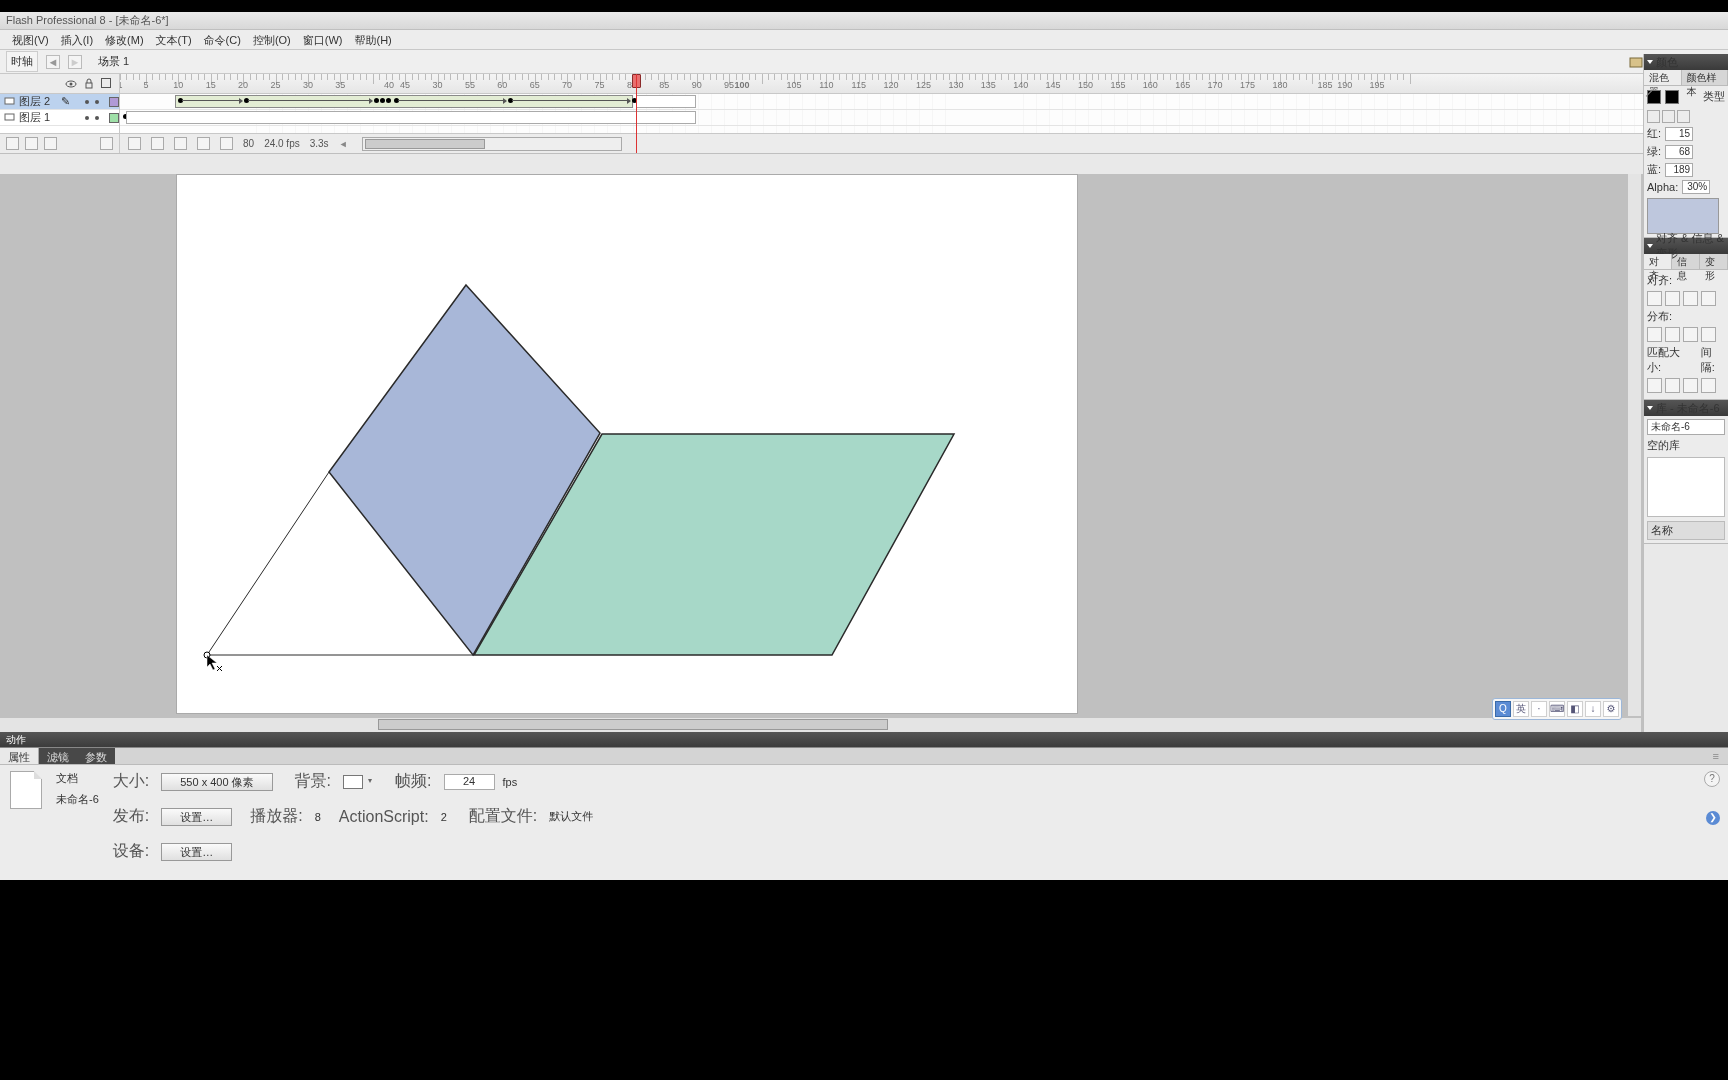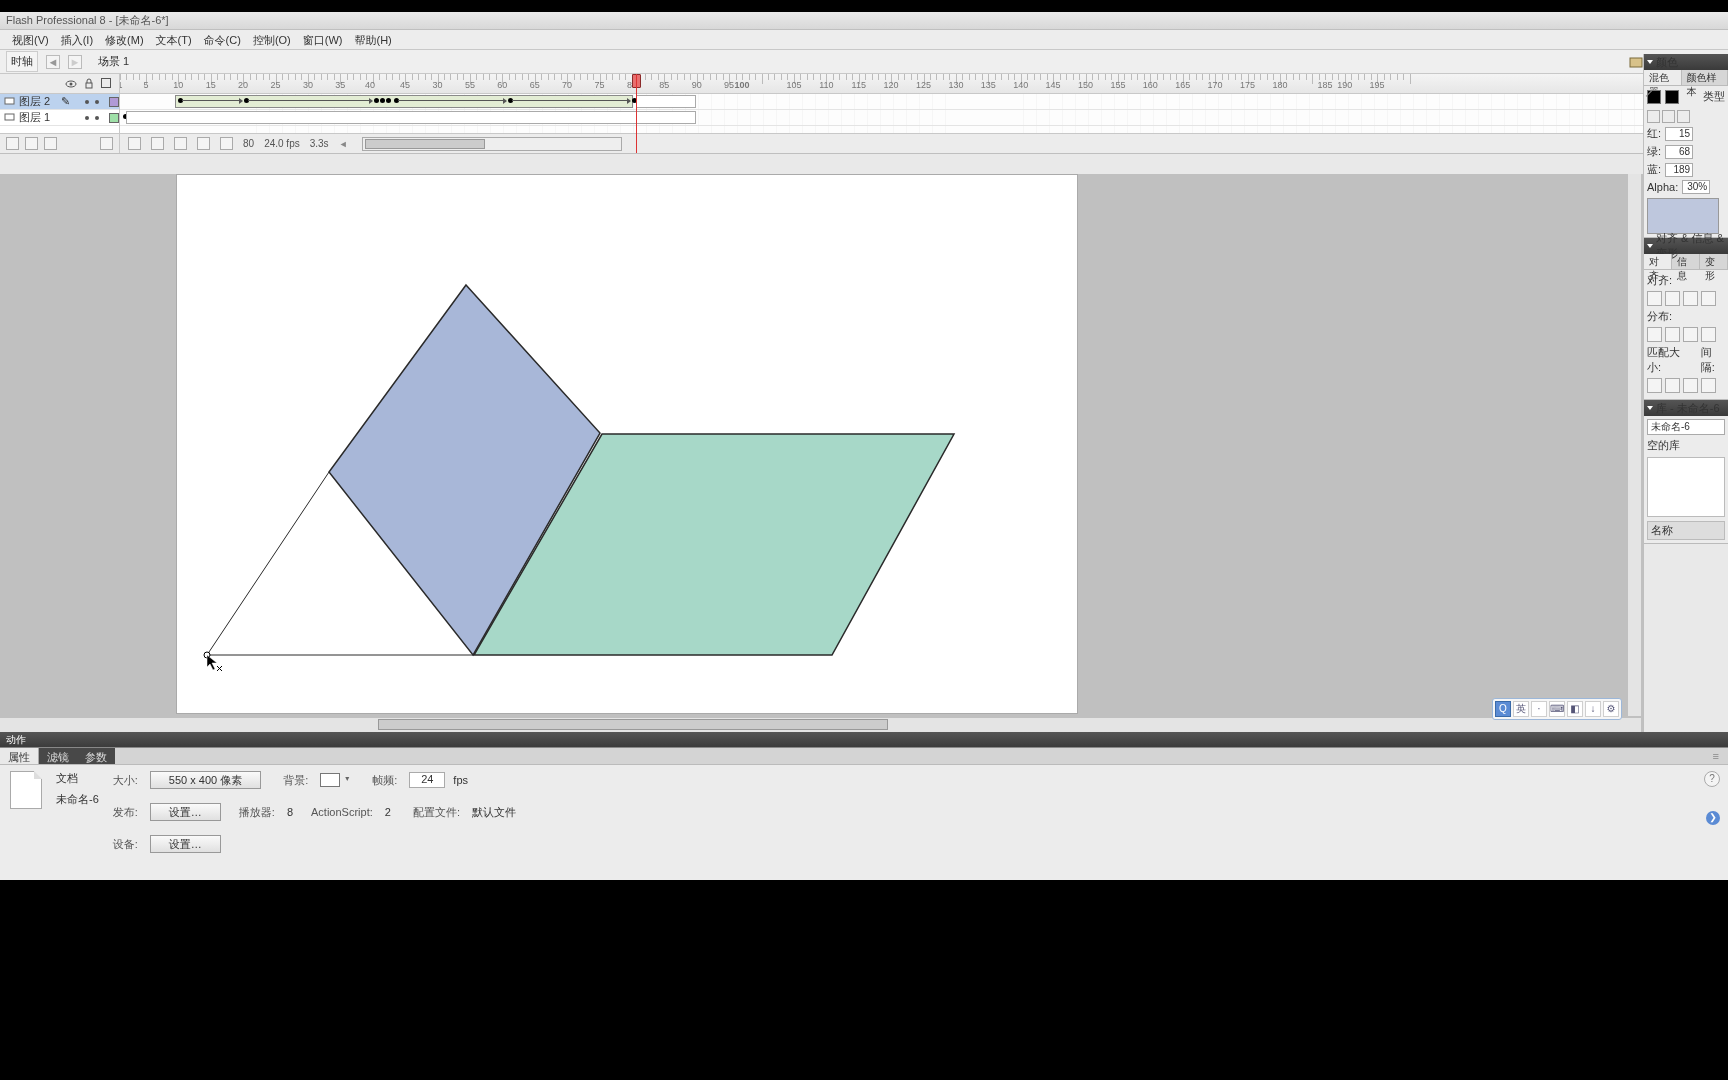--- a/index.html
+++ b/index.html
@@ -95,25 +95,25 @@
 .action-hd{position:absolute;left:0;right:0;bottom:132px;height:16px;background:linear-gradient(#555,#3a3a3a);color:#fff;font-size:10px;padding-left:6px;line-height:15px;z-index:10}
 .prop-tabs{position:absolute;left:0;right:0;bottom:116px;height:17px;background:#d4d4d4;border-top:1px solid #888;display:flex;z-index:10}
 .prop-tabs span{padding:2px 8px;font-size:11px;color:#ddd;background:#484848}
 .prop-tabs span.on{background:#e9e9e9;color:#333;border-right:1px solid #aaa}
 .prop-tabs .tools{margin-left:auto;display:flex;gap:4px;padding-right:6px}
 .prop-tabs .tools span{background:transparent;color:#888;padding:2px 3px}
 
 .prop-panel{position:absolute;left:0;right:0;bottom:0;height:116px;background:#ececec;border-top:1px solid #bbb;display:flex;padding:6px 10px;gap:14px;z-index:10}
 .prop-panel .doc-ico{width:32px;height:38px;border:1px solid #aaa;background:#fff;position:relative}
 .prop-panel .doc-ico::after{content:"";position:absolute;right:-1px;top:-1px;border-left:8px solid #ddd;border-top:8px solid #ececec}
-.prop-panel label{font-size:11px;color:#555;margin-right:4px}
+.prop-panel label{font-size:16px;color:#555;margin-right:4px}
 .prop-panel .btn{height:18px;padding:0 18px;border:1px solid #999;background:linear-gradient(#fafafa,#e0e0e0);font-size:11px;line-height:16px;display:inline-block}
 .prop-panel .row{display:flex;align-items:center;gap:8px;margin-bottom:8px}
 .prop-panel .col{display:flex;flex-direction:column;gap:6px}
-.fps-in{width:36px;height:16px;border:1px solid #aaa;background:#fff;text-align:center;font-size:11px}
+.fps-in{width:51px;height:16px;border:1px solid #aaa;background:#fff;text-align:center;font-size:11px}
 .bg-sw{width:20px;height:14px;border:1px solid #777;background:#fff;display:inline-block;position:relative}
 .bg-sw::after{content:"▾";position:absolute;right:-10px;top:0;font-size:8px;color:#666}
 .prop-right-ico{position:absolute;right:8px;top:6px;width:16px;height:16px;border:1px solid #aaa;border-radius:50%;background:#f4f4f4;text-align:center;line-height:14px;font-size:10px;color:#777}
 .prop-right-ico2{position:absolute;right:8px;top:46px;width:14px;height:14px;border-radius:50%;background:#5b8bd4;color:#fff;text-align:center;line-height:13px;font-size:9px}
 
 
 .bottom-black{position:absolute;left:0;right:0;bottom:0;height:200px;background:#000}
 </style>
 </head>
 <body>
@@ -406,21 +406,21 @@
           <div class="tick" style="left: 1283.04px;"></div>
           <div class="tick big" style="left: 1289.52px;"></div>
           <div class="lbl" style="left: 0px;">1</div>
           <div class="lbl" style="left: 25.92px;">5</div>
           <div class="lbl" style="left: 58.32px;">10</div>
           <div class="lbl" style="left: 90.72px;">15</div>
           <div class="lbl" style="left: 123.12px;">20</div>
           <div class="lbl" style="left: 155.52px;">25</div>
           <div class="lbl" style="left: 187.92px;">30</div>
           <div class="lbl" style="left: 220.32px;">35</div>
-          <div class="lbl" style="left: 250px;">40</div>
+          <div class="lbl" style="left: 269px;">40</div>
           <div class="lbl" style="left: 285.12px;">45</div>
           <div class="lbl" style="left: 317.52px;">30</div>
           <div class="lbl" style="left: 349.92px;">55</div>
           <div class="lbl" style="left: 382.32px;">60</div>
           <div class="lbl" style="left: 414.72px;">65</div>
           <div class="lbl" style="left: 447.12px;">70</div>
           <div class="lbl" style="left: 479.52px;">75</div>
           <div class="lbl" style="left: 511.92px;">80</div>
           <div class="lbl" style="left: 544.32px;">85</div>
           <div class="lbl" style="left: 576.72px;">90</div>

